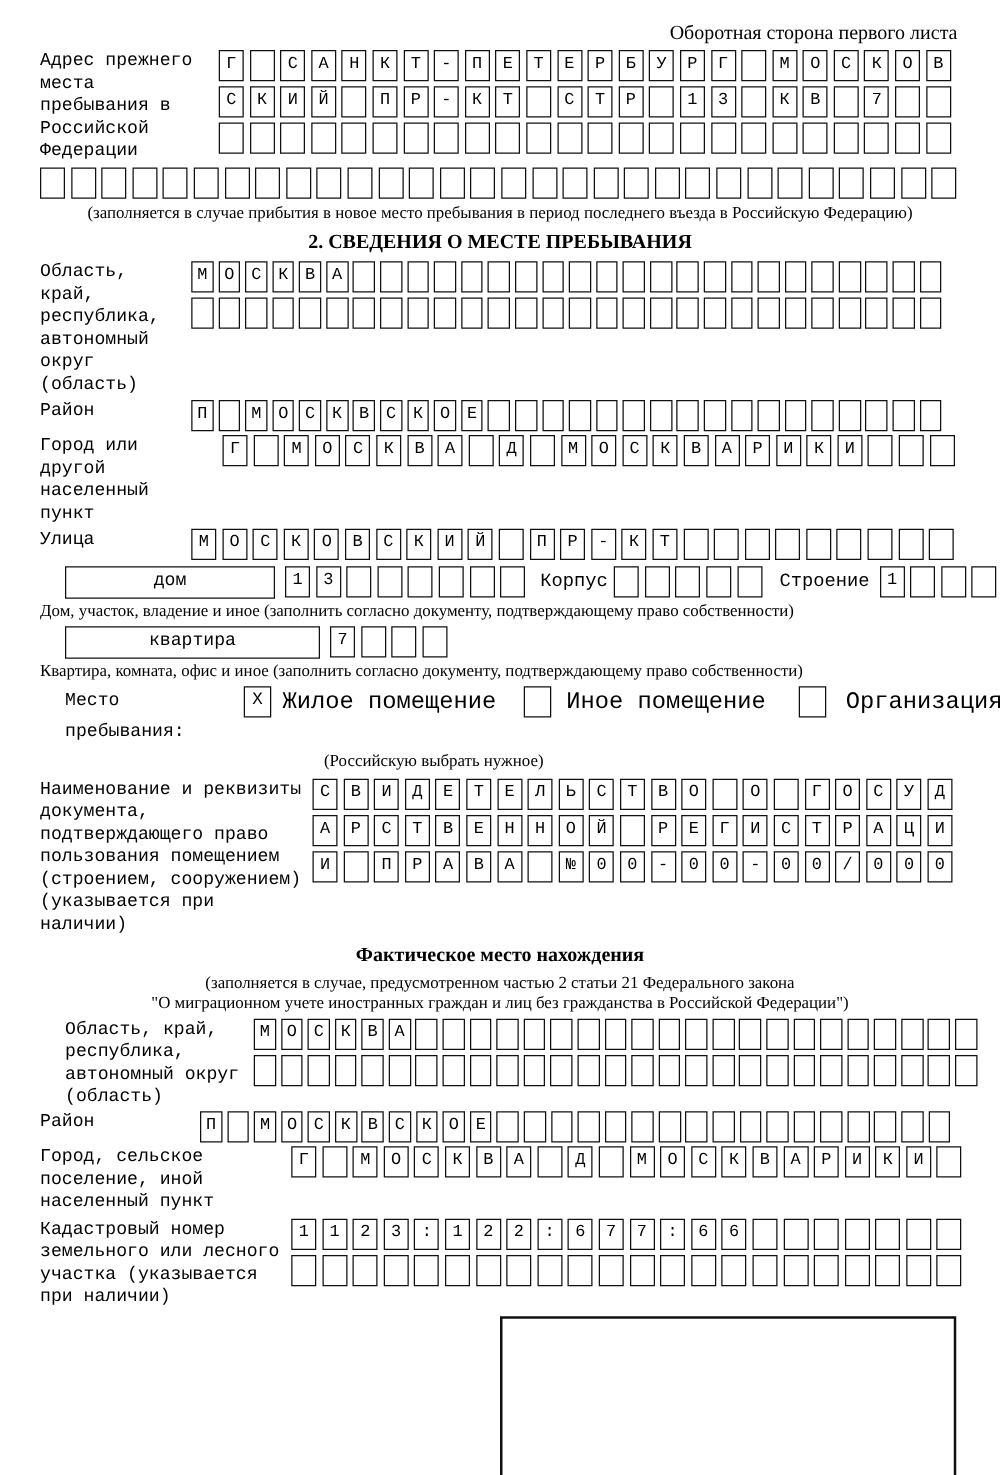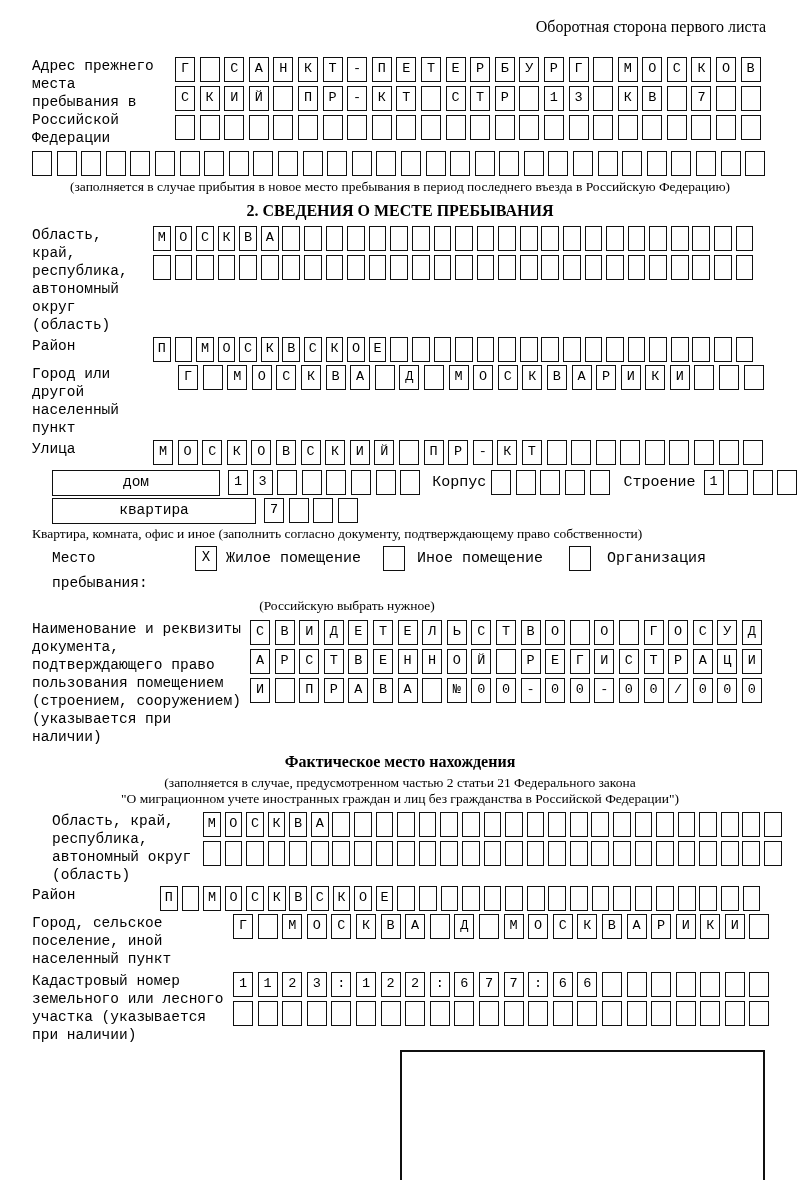--- a/index.html
+++ b/index.html
@@ -1,21 +1,21 @@
 <!DOCTYPE html>
 <html lang="ru"><head>
 <meta charset="utf-8">
 <style>
   html,body{margin:0;padding:0;background:#fff;}
   body{
     width:800px;height:1180px;overflow:hidden;box-sizing:border-box;
     padding:18px 32px 0 32px;color:#000;
     font-family:"Liberation Serif","DejaVu Serif",serif;
   }
-  .header-note{text-align:right;font-size:16px;line-height:18px;margin-bottom:21px;padding-right:2px;}
+  .header-note{text-align:right;font-size:16px;line-height:18px;margin-bottom:4px;padding-right:2px;}
   .formrow{display:flex;align-items:flex-start;font-family:Liberation Mono, monospace;}
   .flabel{box-sizing:border-box;font-size:14.5px;line-height:18px;padding-right:8px;flex-shrink:0;}
   .w143{flex:0 0 143px;}
   .w121{flex:0 0 121px;}
   .w146{flex:0 0 146px;}
   .w218{flex:0 0 218px;}
   .w151{flex:0 0 151px;}
   .w128{flex:0 0 128px;}
   .w201{flex:0 0 201px;}
   .cellcol{display:flex;flex-direction:column;gap:4px;}
@@ -34,21 +34,21 @@
     box-sizing:border-box;height:26px;border:1.8px solid #101010;
     text-align:center;font-size:14.5px;line-height:22px;flex-shrink:0;
   }
   .boxdom{flex:0 0 168px;margin-right:8px;}
   .boxkv{flex:0 0 204px;margin-right:8px;}
   .inline-label{font-size:15px;line-height:25px;white-space:nowrap;}
   .checkbox{
     box-sizing:border-box;flex:0 0 22px;width:22px;height:25px;border:1.8px solid #101010;
     text-align:center;font-size:14px;line-height:21px;
   }
-  .opt-label{font-size:15px;line-height:25px;white-space:nowrap;}
+  .opt-label{font-size:19px;line-height:25px;white-space:nowrap;}
   .staynote{margin-left:175px;width:280px;text-align:center;}
   .stamp-box{
     box-sizing:border-box;margin-left:368px;width:365px;height:176px;
     border:2px solid #101010;background:#fff;
   }
   .stamp-caption{
     margin-left:356px;width:404px;text-align:center;
     font-size:14.5px;line-height:18px;
   }
   
@@ -363,20 +363,21 @@
         <span class="cell"></span>
       </div>
     <div class="inline-label" style="margin-left:14px;margin-right:8px;">Строение</div>
     <div class="cells">
         <span class="cell">1</span>
         <span class="cell"></span>
         <span class="cell"></span>
         <span class="cell"></span>
       </div>
   </div>
+  <div class="caption mb4">Дом, участок, владение и иное (заполнить согласно документу, подтверждающему право собственности)</div>
 
   <div class="formrow mb2">
     <div class="bigbox boxkv">квартира</div>
     <div class="cells">
         <span class="cell">7</span>
         <span class="cell"></span>
         <span class="cell"></span>
         <span class="cell"></span>
       </div>
   </div>

